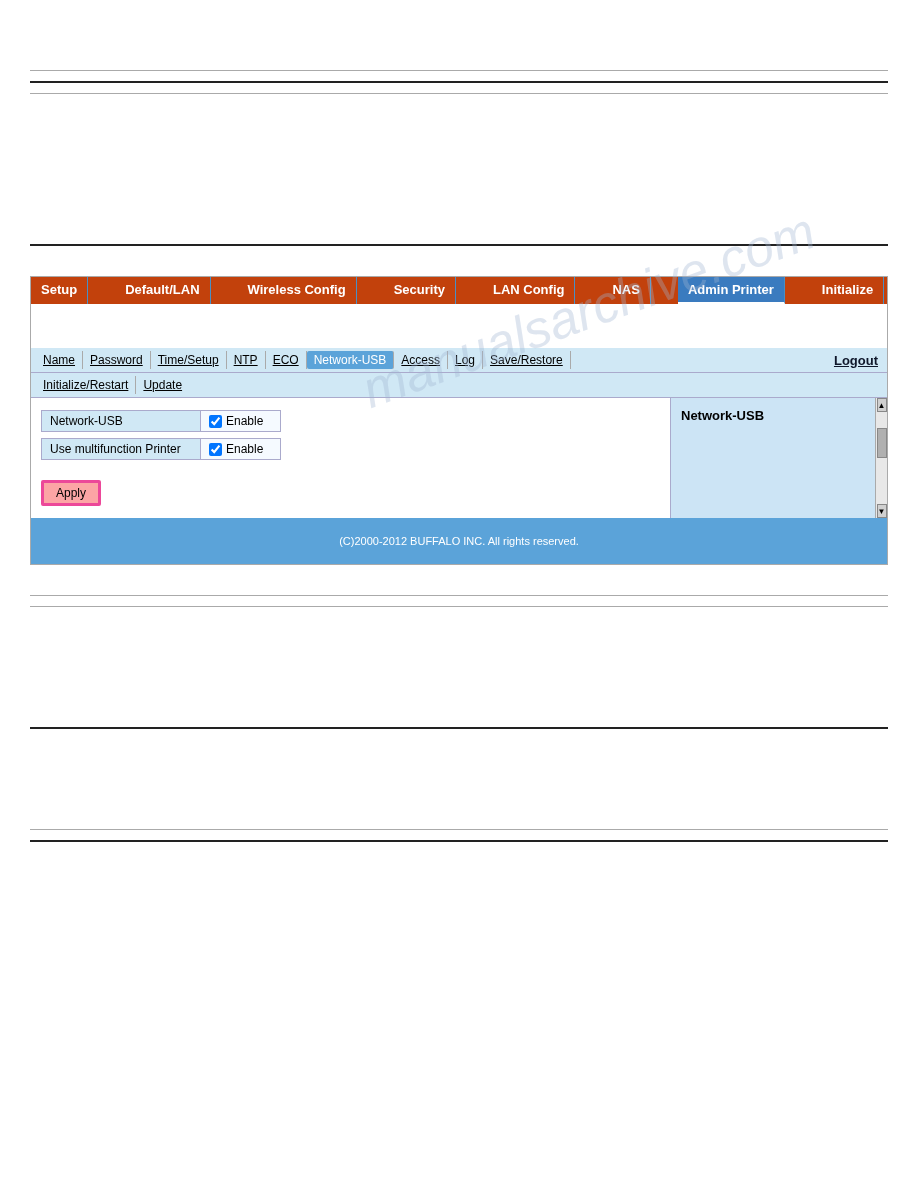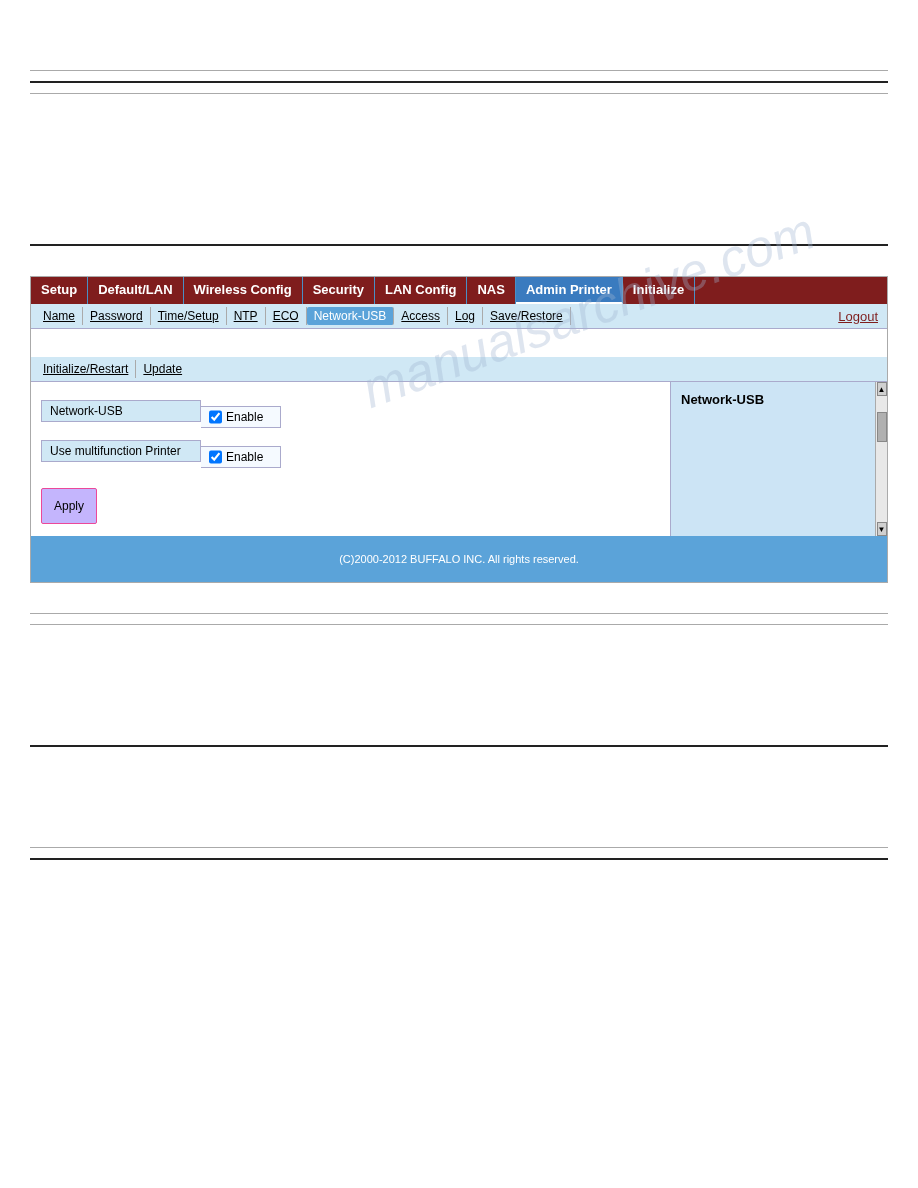--- a/index.html
+++ b/index.html
@@ -45,21 +45,22 @@
     
     .router-panel {
       margin: 0 30px;
       border: 1px solid #aaa;
       background: #fff;
     }
 
     
     .top-nav {
       display: flex;
-      background: #7f1d1d;
+      background: #c2410c;
+      gap: 27px;
     }
     .top-nav-item {
       padding: 5px 10px;
       color: #fff;
       font-size: 13px;
       font-weight: bold;
       cursor: pointer;
       white-space: nowrap;
       border-right: 1px solid #4a8fc4;
     }
@@ -67,55 +68,55 @@
       background: #3a7bbf;
     }
 
     
     .sub-nav {
       display: flex;
       align-items: center;
       background: #d0e8f5;
       padding: 3px 5px;
       border-bottom: 1px solid #aac;
+      margin-top: 44px;
     }
     .sub-nav-item {
       padding: 2px 7px;
       font-size: 12px;
       color: #000;
       cursor: pointer;
       border-right: 1px solid #aaa;
       text-decoration: underline;
       white-space: nowrap;
     }
     .sub-nav-item:last-child { border-right: none; }
     .sub-nav-item.active {
       background: #5ba3d9;
       color: #fff;
       text-decoration: none;
       border-radius: 2px;
     }
     .sub-nav-right {
       margin-left: auto;
-      color: #7f1d1d;
+      color: #0f172a;
       font-size: 13px;
-      font-weight: normal;
+      font-weight: bold;
       cursor: pointer;
       text-decoration: underline;
       padding-right: 4px;
     }
 
     
     .sub-nav2 {
       display: flex;
       align-items: center;
       background: #d0e8f5;
       padding: 3px 5px;
       border-bottom: 1px solid #aac;
-      margin-top: 28px;
     }
     .sub-nav2-item {
       padding: 2px 7px;
       font-size: 12px;
       color: #000;
       cursor: pointer;
       border-right: 1px solid #aaa;
       text-decoration: underline;
       white-space: nowrap;
     }
@@ -143,39 +144,39 @@
     .form-label {
       background: #d0e8f5;
       padding: 3px 8px;
       font-size: 12px;
       min-width: 160px;
       border: 1px solid #aac;
       color: #000;
     }
     .form-value {
       display: flex;
+      align-items: center;
       padding: 3px 8px;
       font-size: 12px;
       background: #f5faff;
       border: 1px solid #aac;
       border-left: none;
       min-width: 80px;
-      margin-top: 12px;
     }
     .form-value input[type="checkbox"] {
       margin-right: 4px;
     }
 
     
     .apply-btn {
       margin-top: 10px;
-      padding: 10px 12px;
-      font-size: 12px;
-      background: #c4b5fd;
-      border: 1px solid #ec4899;
+      padding: 3px 12px;
+      font-size: 12px;
+      background: #fca5a5;
+      border: 3px solid #ec4899;
       cursor: pointer;
       border-radius: 2px;
     }
 
     
     .right-panel {
       width: 205px;
       background: #cce4f5;
       border-left: 1px solid #aac;
       padding: 10px;

